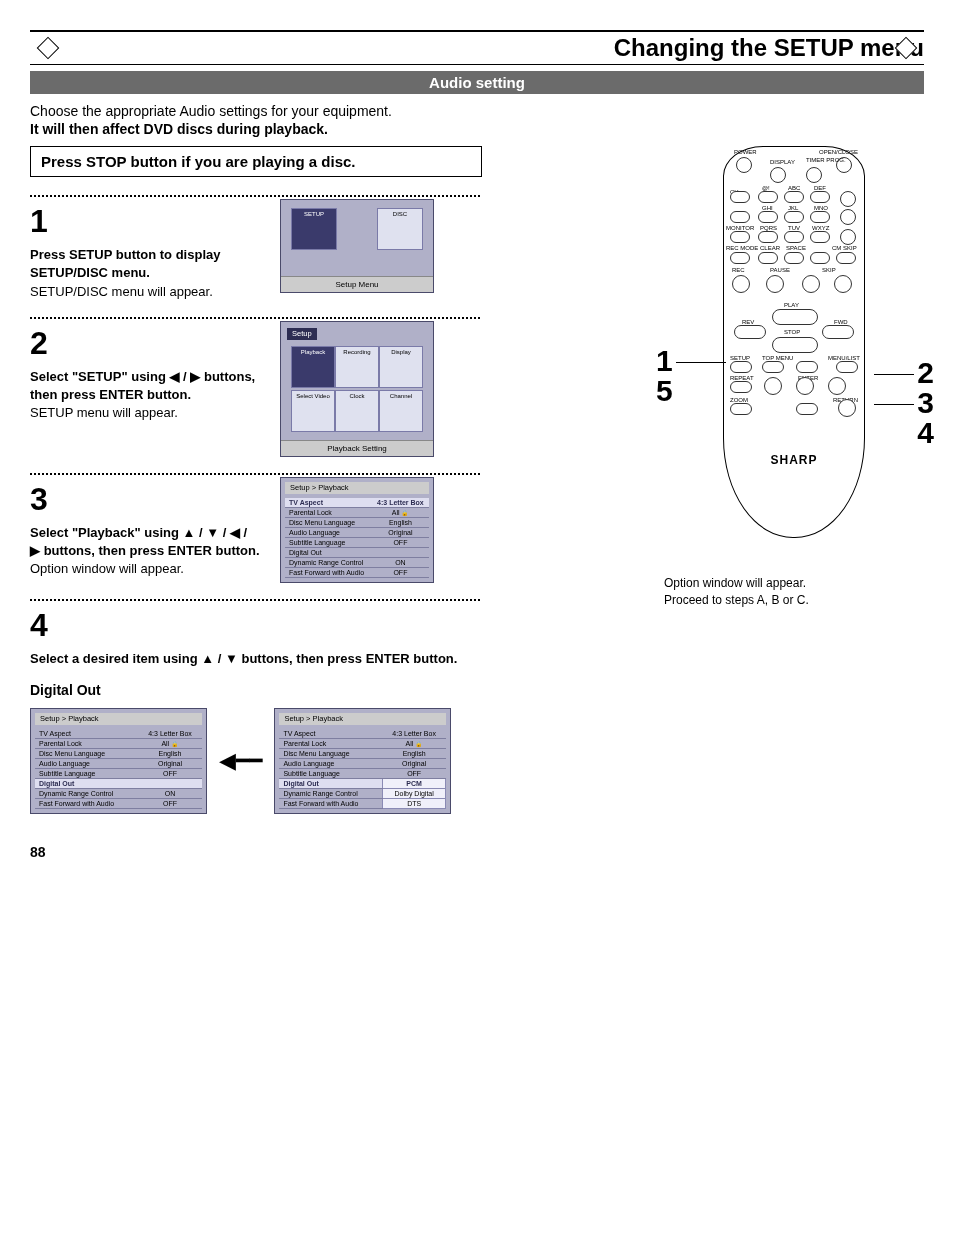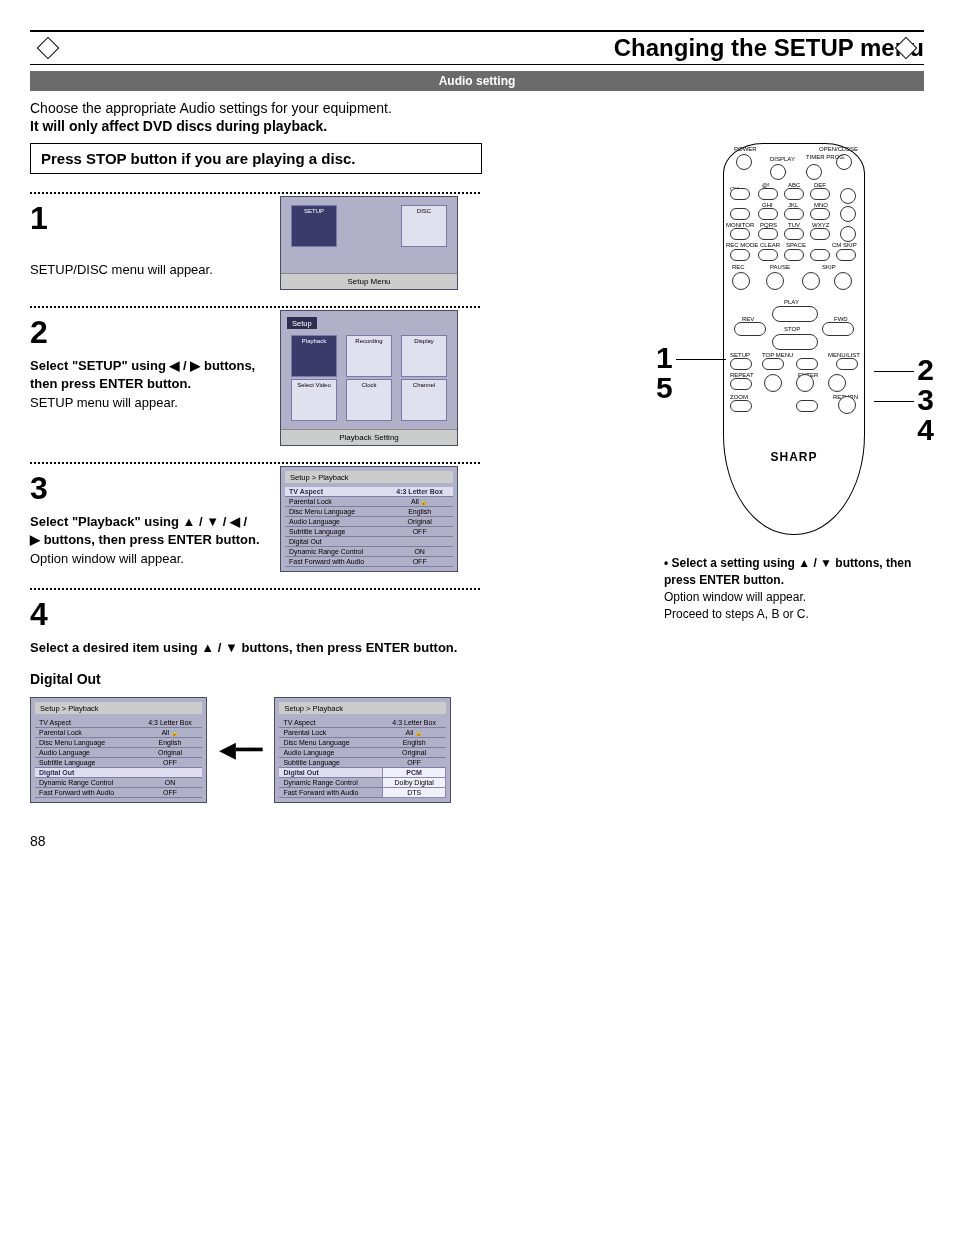--- a/index.html
+++ b/index.html
@@ -30,21 +30,21 @@
     transform: translateY(-50%) rotate(45deg);
     background: #fff;
   }
   .title-banner::before { left: 10px; }
   .title-banner::after  { right: 10px; }
   .title-banner h1 { margin: 0; font-size: 24px; font-weight: bold; }
   .sub-banner {
     background: #6b6b6b;
     color: #fff;
     text-align: center;
-    font-size: 12px;
+    font-size: 15px;
     font-weight: bold;
     padding: 3px 0;
     margin: 0 0 6px 0;
   }
   .intro { font-size: 14px; line-height: 1.3; margin: 8px 0; }
   .intro b { font-weight: bold; }
   
   .cols { display: flex; gap: 40px; }
   .left  { flex: 1 1 55%; }
   .right { flex: 0 0 260px; }
@@ -57,21 +57,21 @@
     width: 430px;
     font-weight: bold;
   }
   
   .dots { border: 0; border-top: 2px dotted #000; margin: 16px 0 2px 0; width: 450px;}
   
   .step { display: flex; gap: 20px; }
   .step-text { width: 230px; font-size: 13px; line-height: 1.4; }
   .step-num { font-size: 32px; font-weight: bold; margin: 0 0 2px 0; }
   .step-text b { font-weight: bold; }
-  .step-fig { width: 178px; }
+  .step-fig { width: 154px; }
   
   .mock {
     border: 1px solid #4a4a6a;
     background: #b0b0c8;
     font-size: 7.5px;
     color: #000;
   }
   .mock .mock-pad { padding: 6px; }
   .mock-title {
     background: #2d2d52; color: #fff;
@@ -142,51 +142,51 @@
     border: 1px solid #000;
     border-radius: 6px;
     padding: 8px 12px;
     font-size: 12px;
     line-height: 1.35;
     margin-top: 220px;
   }
   .note-box .note-head { font-style: italic; font-weight: bold; font-size: 14px; }
   .note-dots { border:0; border-top:2px dotted #000; margin:2px 0 4px 0; }
   .right-tail { font-size: 12px; margin-top: 20px; line-height: 1.4; }
-  .page-num { font-weight: normal; font-size: 14px; margin-top: 30px; }
+  .page-num { font-weight: bold; font-size: 14px; margin-top: 30px; }
   .tri { font-family: Arial; }
   .lock::after { content:"🔒"; font-size:6px; margin-left:2px; }
   .section-heading { font-weight:bold; font-size:14px; margin-top:14px; }
 </style>
 </head>
 <body>
 
 <div class="title-banner">
   <h1>Changing the SETUP menu</h1>
 </div>
 <div class="sub-banner">Audio setting</div>
 
 <div class="intro">
   <span>Choose the appropriate Audio settings for your equipment.</span><br>
-  <b>It will only affect DVD discs during playback.</b>
+  <b>It will then affect DVD discs during playback.</b>
 </div>
 
 <div class="cols">
 
   <div class="left">
 
     <div class="stop-box">
       <span>Press STOP button if you are playing a disc.</span>
     </div>
 
     <hr class="dots">
     <div class="step">
       <div class="step-text">
         <div class="step-num">1</div>
-        <br>
+        <b>Press SETUP button to display SETUP/DISC menu.</b><br>
         <span>SETUP/DISC menu will appear.</span>
       </div>
       <div class="step-fig">
         <div class="mock">
           <div class="mock-pad">
             <div class="tile-row">
               <div class="tile sel">SETUP</div>
               <div class="tile">DISC</div>
             </div>
             <div style="height:18px"></div>
@@ -486,22 +486,18 @@
         <div class="rbtn oval" style="top:256px; left:6px; width:20px; height:10px;"></div>
         <div class="rbtn oval" style="top:256px; left:72px; width:20px; height:10px;"></div>
         <div class="rbtn" style="top:252px; right:8px; width:16px; height:16px;"></div>
 
         <div class="brand">SHARP</div>
       </div>
     </div>
 
 
     <div class="right-tail">
-      <b>
-        <span>• Select a setting using </span>
-        <span class="tri">▲ / ▼</span>
-        <span> buttons, then press ENTER button.</span>
-      </b><br>
+      <br>
       <span>Option window will appear.</span><br>
       <span>Proceed to steps A, B or C.</span>
     </div>
   </div>
 </div>
 
 </body></html>

